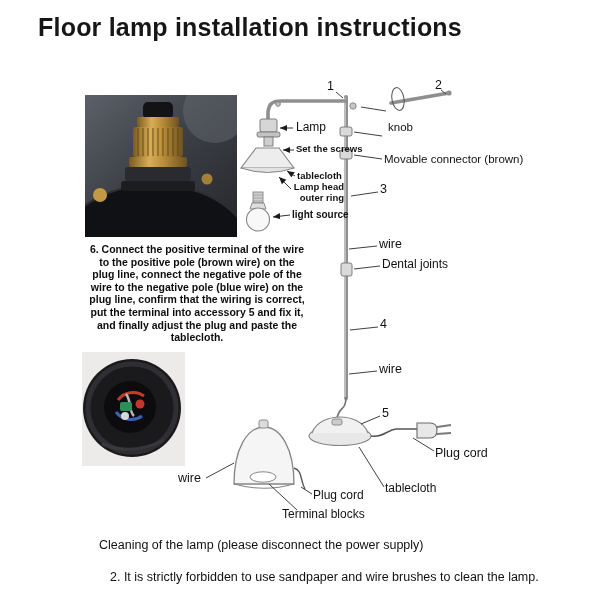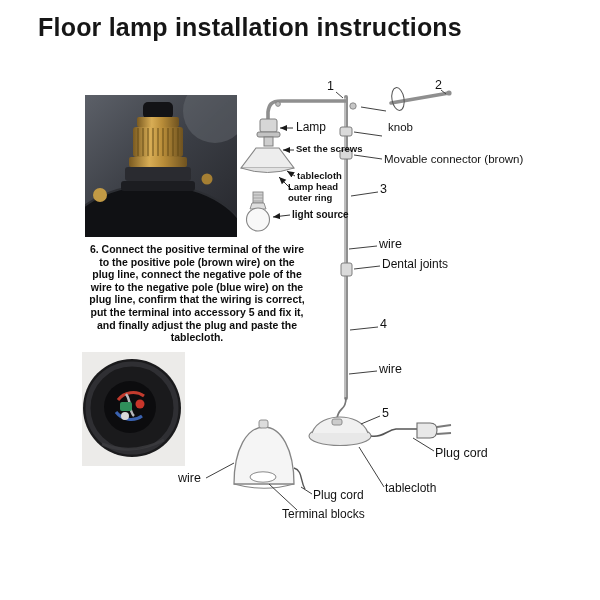--- a/index.html
+++ b/index.html
@@ -4,21 +4,21 @@
 <style>
   * { margin:0; padding:0; box-sizing:border-box; }
   html,body { width:600px; height:600px; }
   body { background:#ffffff; font-family:"Liberation Sans", sans-serif; position:relative; overflow:hidden; }
   .page { position:absolute; left:0; top:0; width:600px; height:600px; background:#fff; }
   .title { position:absolute; top:13px; left:0; width:500px; text-align:center; font-size:25px; font-weight:600; color:#161616; letter-spacing:0.2px; font-family:"Liberation Sans", sans-serif; }
   svg.diagram { position:absolute; left:0; top:0; pointer-events:none; }
   .lbl { position:absolute; color:#121212; white-space:nowrap; font-size:11.5px; line-height:1.1; }
   .lbl.num { font-size:12.5px; }
   .lbl.small { font-size:9.5px; font-weight:700; }
-  .lbl.wrap { white-space:normal; text-align:left; width:56px; line-height:1.15; }
+  .lbl.wrap { white-space:normal; text-align:right; width:56px; line-height:1.15; }
   .step6 { position:absolute; left:88px; top:243px; width:218px; font-size:10.5px; font-weight:700; text-align:center; line-height:1.2; color:#0d0d0d; }
   .clean-line { position:absolute; font-size:12.5px; color:#111; white-space:nowrap; }
   .photo { position:absolute; overflow:hidden; }
   .photo svg { display:block; }
 </style>
 </head>
 <body>
 
 <div class="page">
 
@@ -199,14 +199,16 @@
   <div class="lbl num" style="left:379px; top:363px;">wire</div>
   <div class="lbl num" style="left:382px; top:407px;">5</div>
   <div class="lbl num" style="left:435px; top:447px;">Plug cord</div>
   <div class="lbl num" style="left:385px; top:482px; font-size:12px;">tablecloth</div>
   <div class="lbl num" style="left:178px; top:472px;">wire</div>
   <div class="lbl num" style="left:313px; top:489px; font-size:12px;">Plug cord</div>
   <div class="lbl num" style="left:282px; top:508px; font-size:12px;">Terminal blocks</div>
 
   <div class="step6">6. Connect the positive terminal of the wire to the positive pole (brown wire) on the plug line, connect the negative pole of the wire to the negative pole (blue wire) on the plug line, confirm that the wiring is correct, put the terminal into accessory 5 and fix it, and finally adjust the plug and paste the tablecloth.</div>
 
+  <div class="clean-line" style="left:99px;  top:538px;">Cleaning of the lamp (please disconnect the power supply)</div>
+  <div class="clean-line" style="left:110px; top:570px;">2. It is strictly forbidden to use sandpaper and wire brushes to clean the lamp.</div>
 
 </div>
 
 </body></html>

